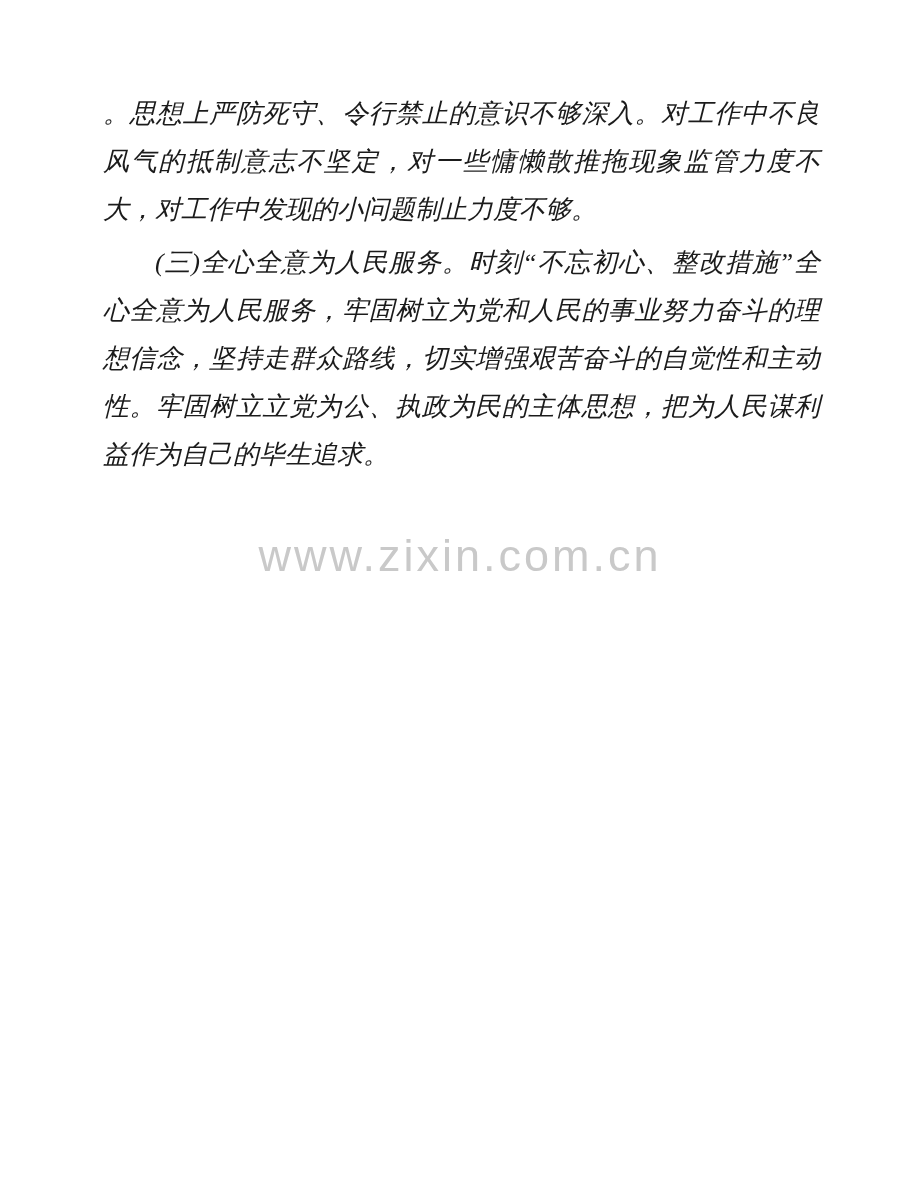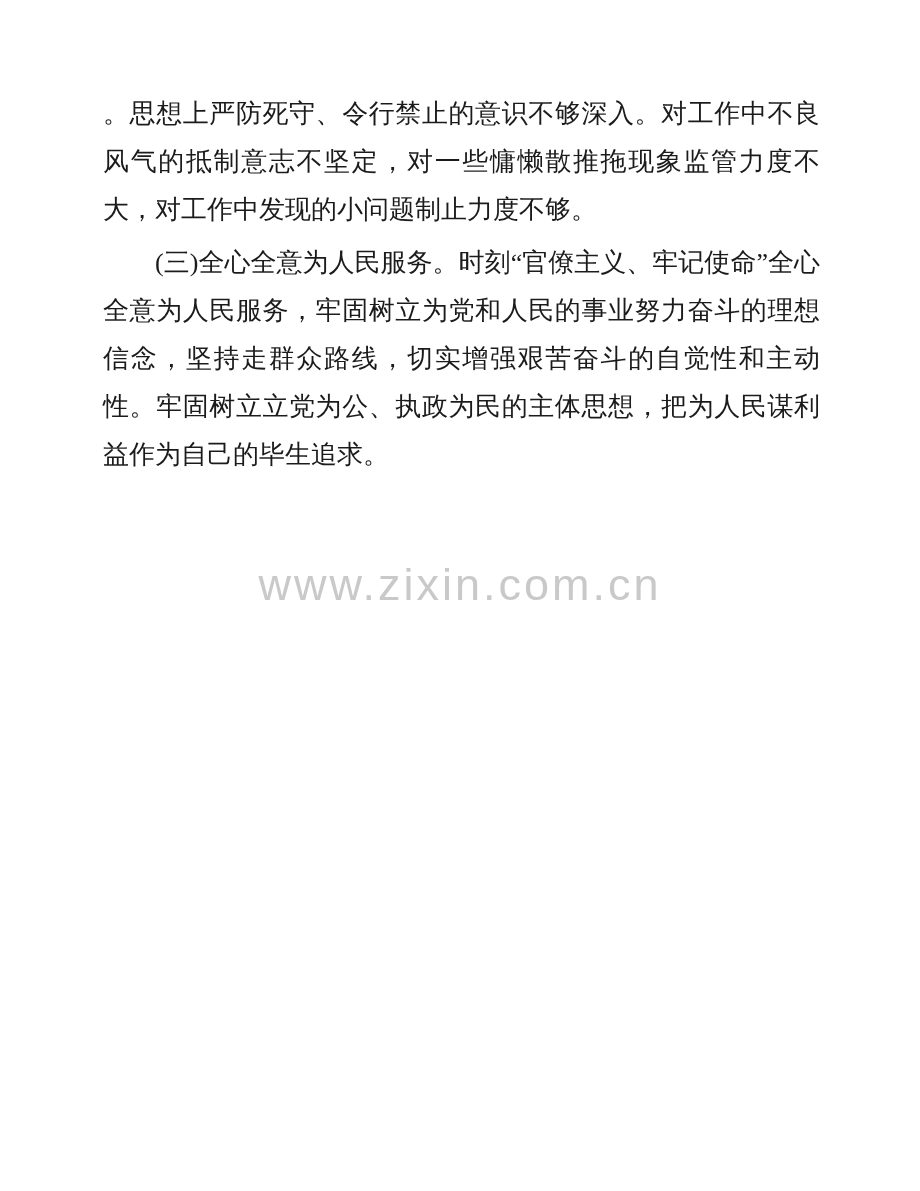--- a/index.html
+++ b/index.html
@@ -8,48 +8,48 @@
     position: relative;
     width: 920px;
     height: 1191px;
     background: #ffffff;
     overflow: hidden;
     font-family: "Liberation Serif", "DejaVu Serif", serif;
   }
   .watermark {
     position: absolute;
     left: 50%;
-    top: 585px;
+    top: 556px;
     transform: translate(-50%, -50%);
     font-family: "Liberation Sans", "DejaVu Sans", sans-serif;
     font-size: 45px;
     font-weight: 400;
     letter-spacing: 3px;
     color: #c9c9c9;
     white-space: nowrap;
     z-index: 0;
     user-select: none;
   }
   .doc-body {
     position: relative;
     z-index: 1;
     padding: 90px 100px 0 103px;
     font-size: 26px;
     line-height: 48px;
     color: #1b1b1b;
     text-align: justify;
   }
-  .para { margin: 5px 0; }
+  .para { margin: 5px 0; font-style: italic; }
   .para:first-child { margin-top: 0; }
   .indent-none { text-indent: 0; }
   .indent-first-line { text-indent: 52px; }
   .indent-heading { text-indent: 72px; }
 </style>
 </head>
 <body>
 
 <div class="page">
   <div class="watermark">www.zixin.com.cn</div>
   <div class="doc-body">
       <p class="para indent-none">。思想上严防死守、令行禁止的意识不够深入。对工作中不良风气的抵制意志不坚定，对一些慵懒散推拖现象监管力度不大，对工作中发现的小问题制止力度不够。</p>
-      <p class="para indent-first-line">(三)全心全意为人民服务。时刻“官僚主义、牢记使命”全心全意为人民服务，牢固树立为党和人民的事业努力奋斗的理想信念，坚持走群众路线，切实增强艰苦奋斗的自觉性和主动性。牢固树立立党为公、执政为民的主体思想，把为人民谋利益作为自己的毕生追求。</p>
+      <p class="para indent-first-line">(三)全心全意为人民服务。时刻“不忘初心、整改措施”全心全意为人民服务，牢固树立为党和人民的事业努力奋斗的理想信念，坚持走群众路线，切实增强艰苦奋斗的自觉性和主动性。牢固树立立党为公、执政为民的主体思想，把为人民谋利益作为自己的毕生追求。</p>
     </div>
 </div>
 
 </body></html>

